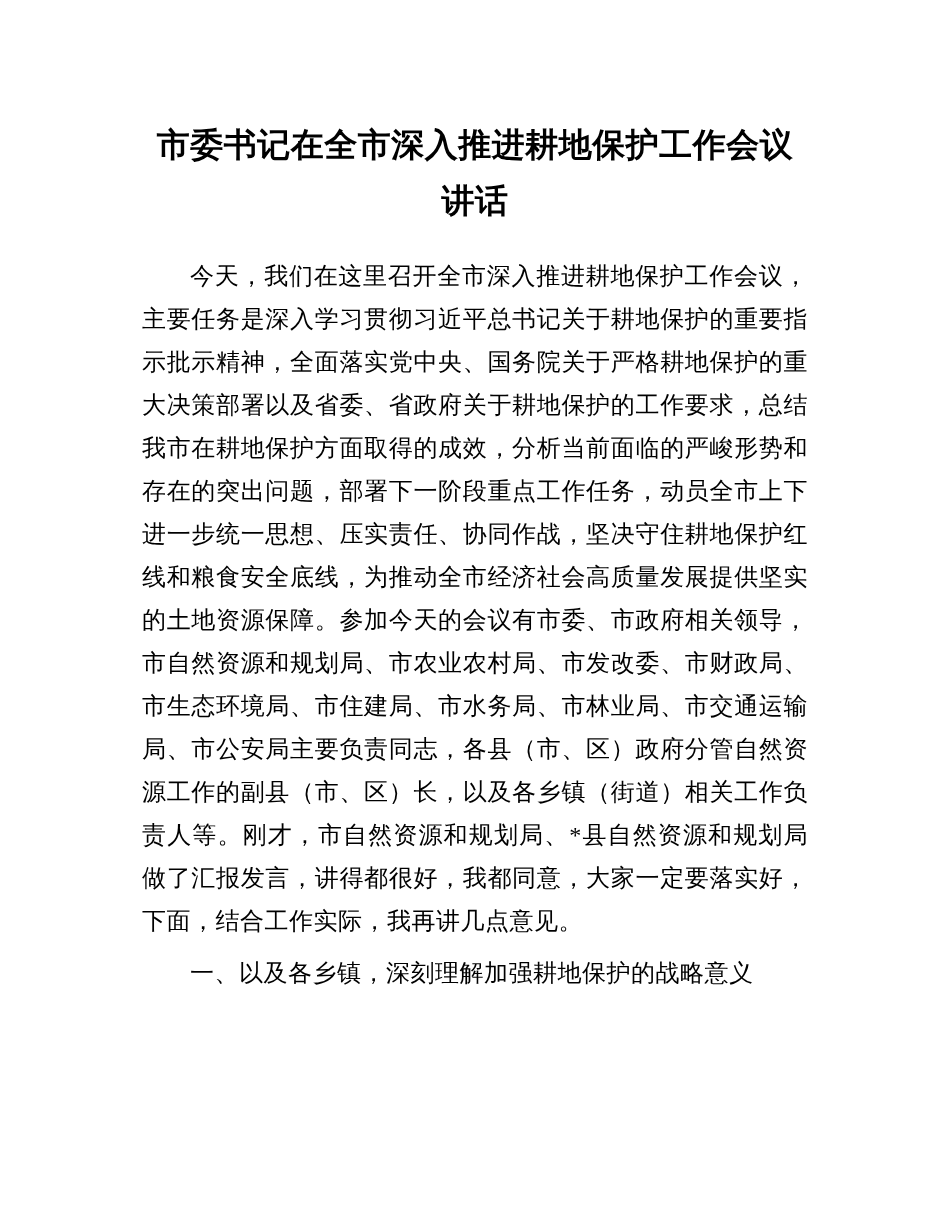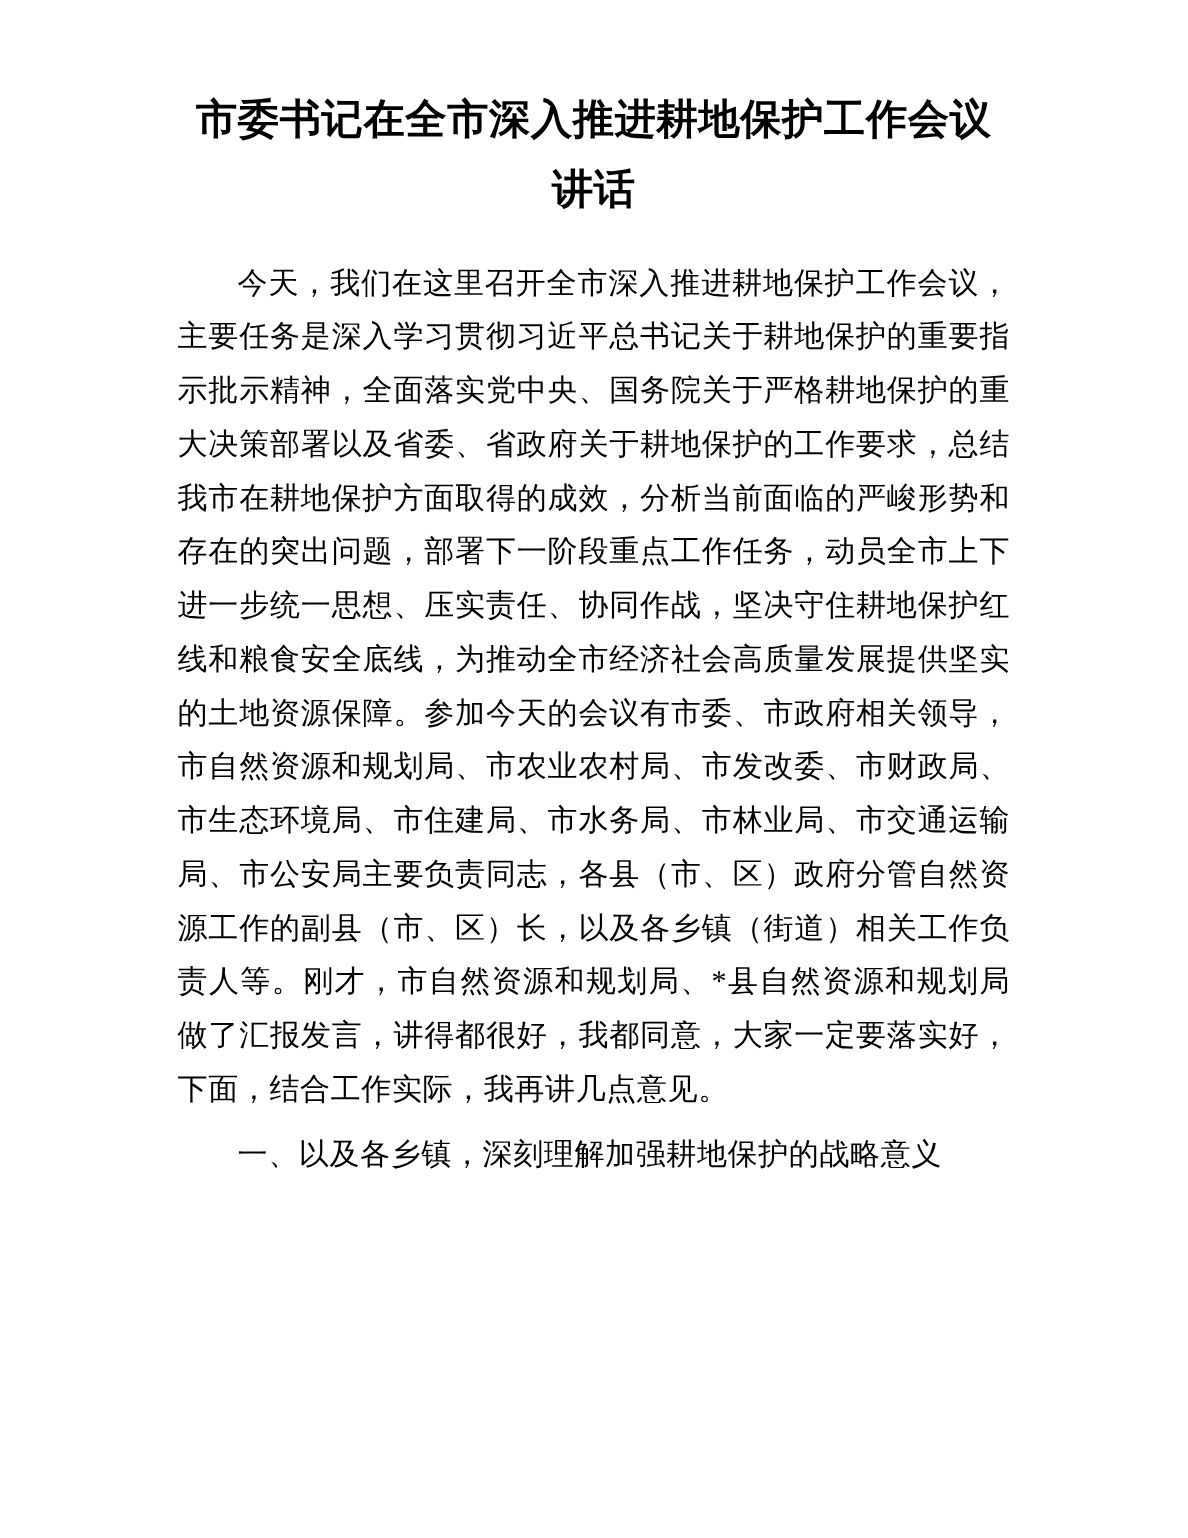--- a/index.html
+++ b/index.html
@@ -6,21 +6,21 @@
     margin: 0;
     padding: 0;
     background: #ffffff;
   }
   .page {
     position: relative;
     width: 950px;
     height: 1020px;
     background: #ffffff;
     box-sizing: border-box;
-    padding: 68px 142px 0 142px;
+    padding: 117px 142px 0 142px;
     overflow: hidden;
     font-family: "Liberation Serif", "DejaVu Serif", serif;
     color: #000000;
   }
   .doc-title {
     margin: 0 0 26px 0;
     font-size: 33px;
     font-weight: bold;
     line-height: 56px;
     text-align: center;

